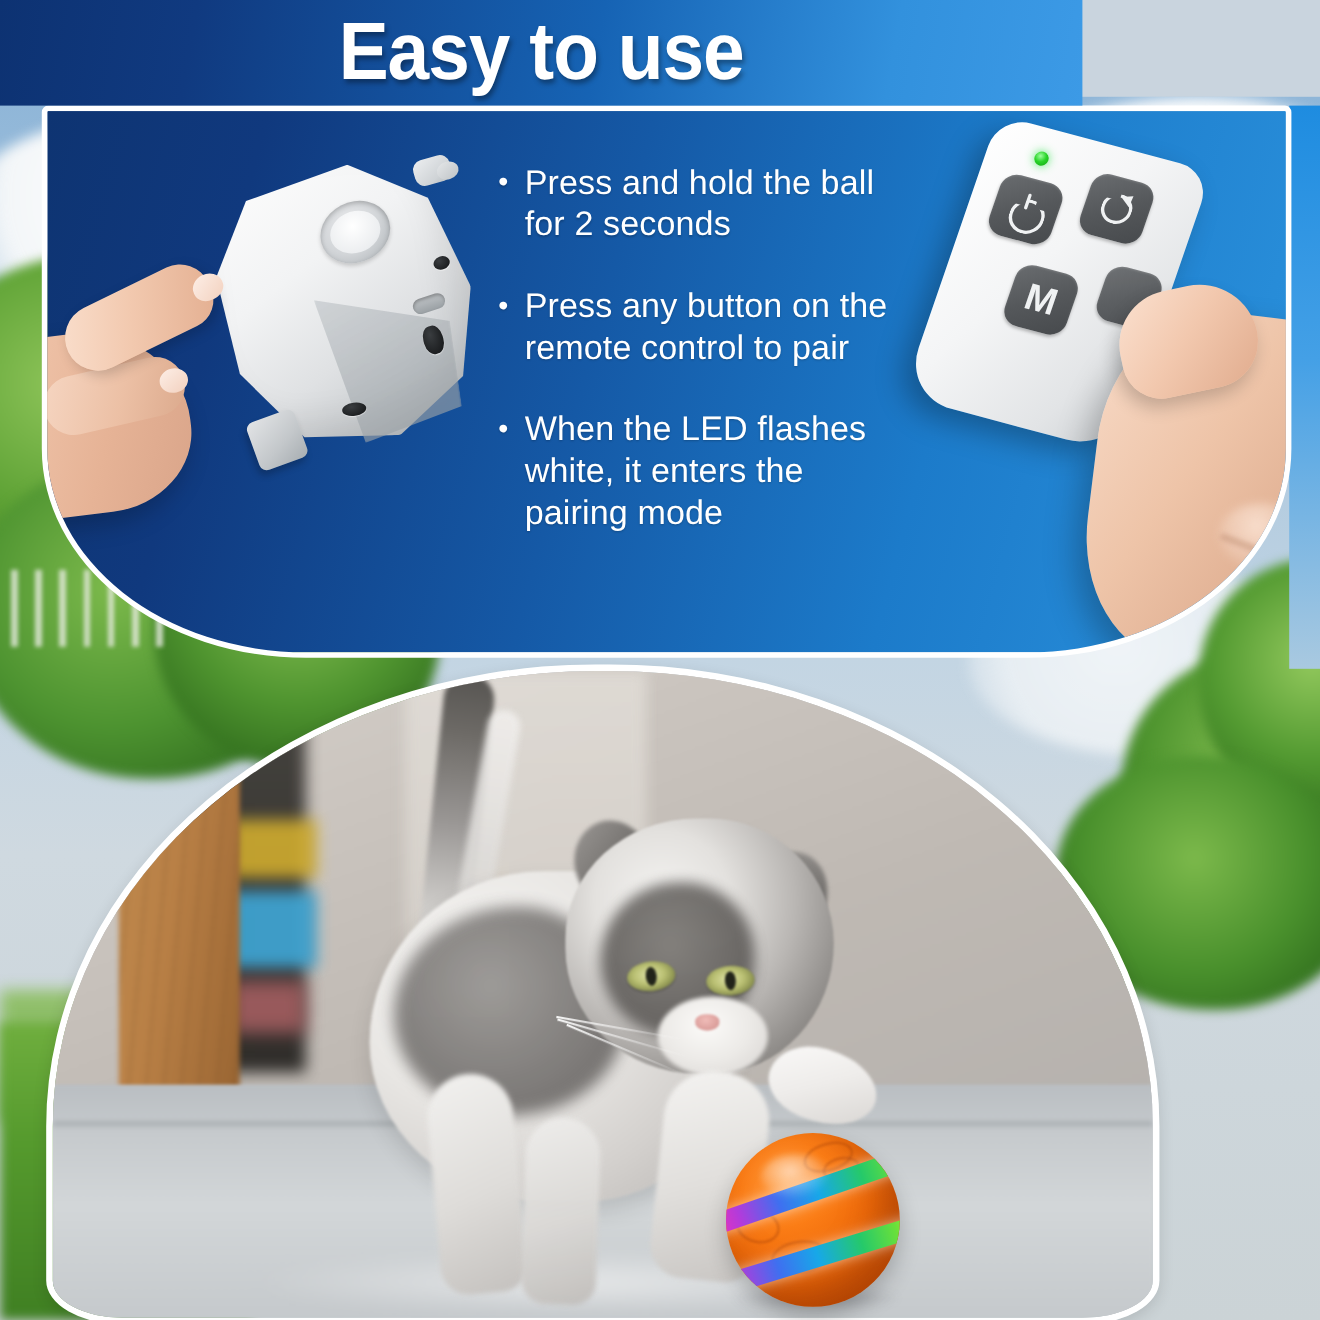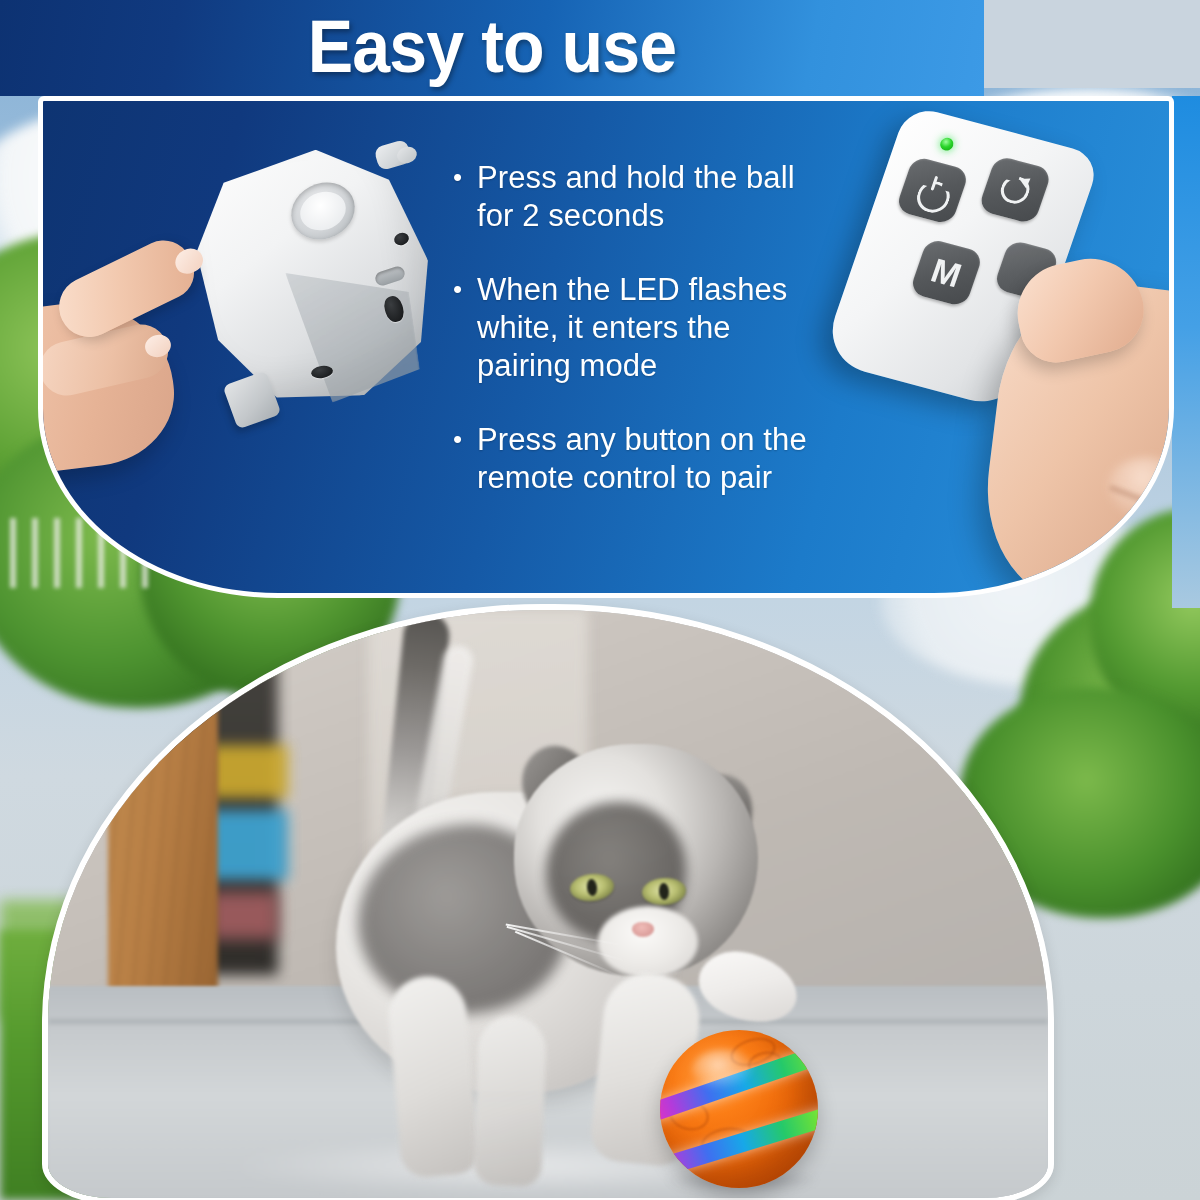--- a/index.html
+++ b/index.html
@@ -210,21 +210,21 @@
     border-radius:30px; transform:rotate(-13deg);
   }
   .hl-nail2 {
     position:absolute; left:232px; top:114px; width:26px; height:22px;
     background:linear-gradient(150deg,#fdeee6,#f2d1bf);
     border-radius:50%; transform:rotate(-13deg);
   }
 
   
   .bullets {
-    position:absolute; left:408px; top:46px; width:372px;margin-top:12px;
+    position:absolute; left:408px; top:46px; width:372px;
   }
   .bullet {
     position:relative; padding-left:26px; margin-bottom:36px;
     color:#ffffff; font-size:31px; line-height:38px; font-weight:400;
     letter-spacing:.1px;
     text-shadow:0 1px 2px rgba(0,0,0,.22);
   }
   .bullet:last-child { margin-bottom:0; }
   .bullet::before {
     content:"•"; position:absolute; left:2px; top:-1px;
@@ -575,22 +575,22 @@
         <div class="hand-left">
           <div class="hl-palm"></div>
           <div class="hl-mid"></div>
           <div class="hl-nail2"></div>
           <div class="hl-index"></div>
           <div class="hl-nail"></div>
         </div>
 
         <div class="bullets">
           <div class="bullet">Press and hold the ball for 2 seconds</div>
+          <div class="bullet">Press any button on the remote control to pair</div>
           <div class="bullet">When the LED flashes white, it enters the pairing mode</div>
-          <div class="bullet">Press any button on the remote control to pair</div>
         </div>
 
         <div class="remote-area">
           <div class="remote">
             <div class="remote-led"></div>
             <div class="rbtn rb-c">
               <span class="c-glyph"></span>
             </div>
             <div class="rbtn rb-hidden"></div>
             <div class="rbtn rb-power">

